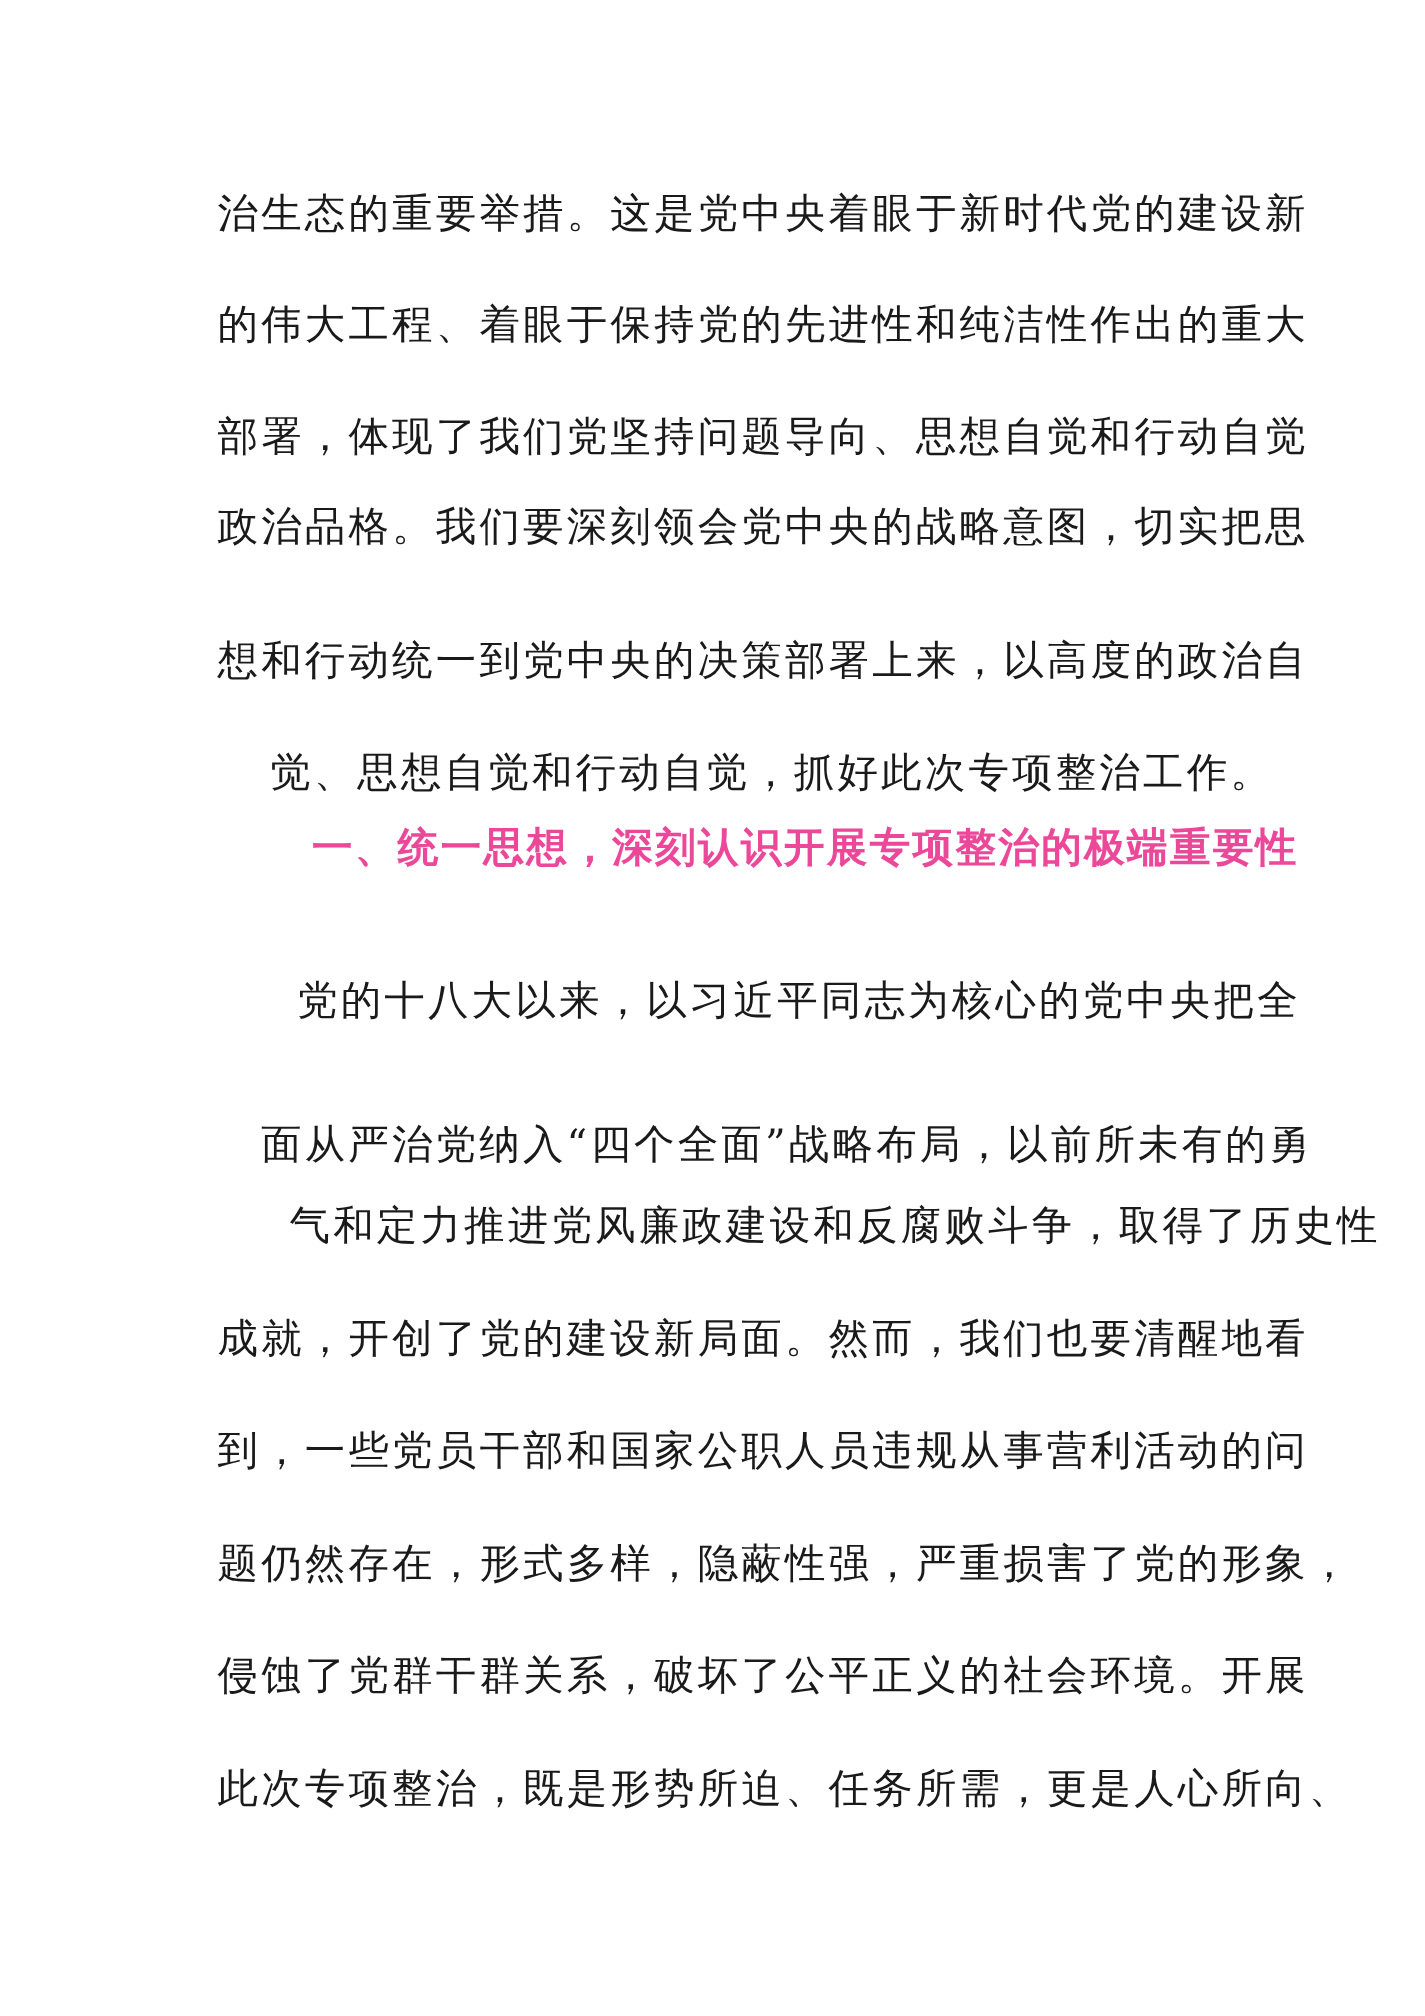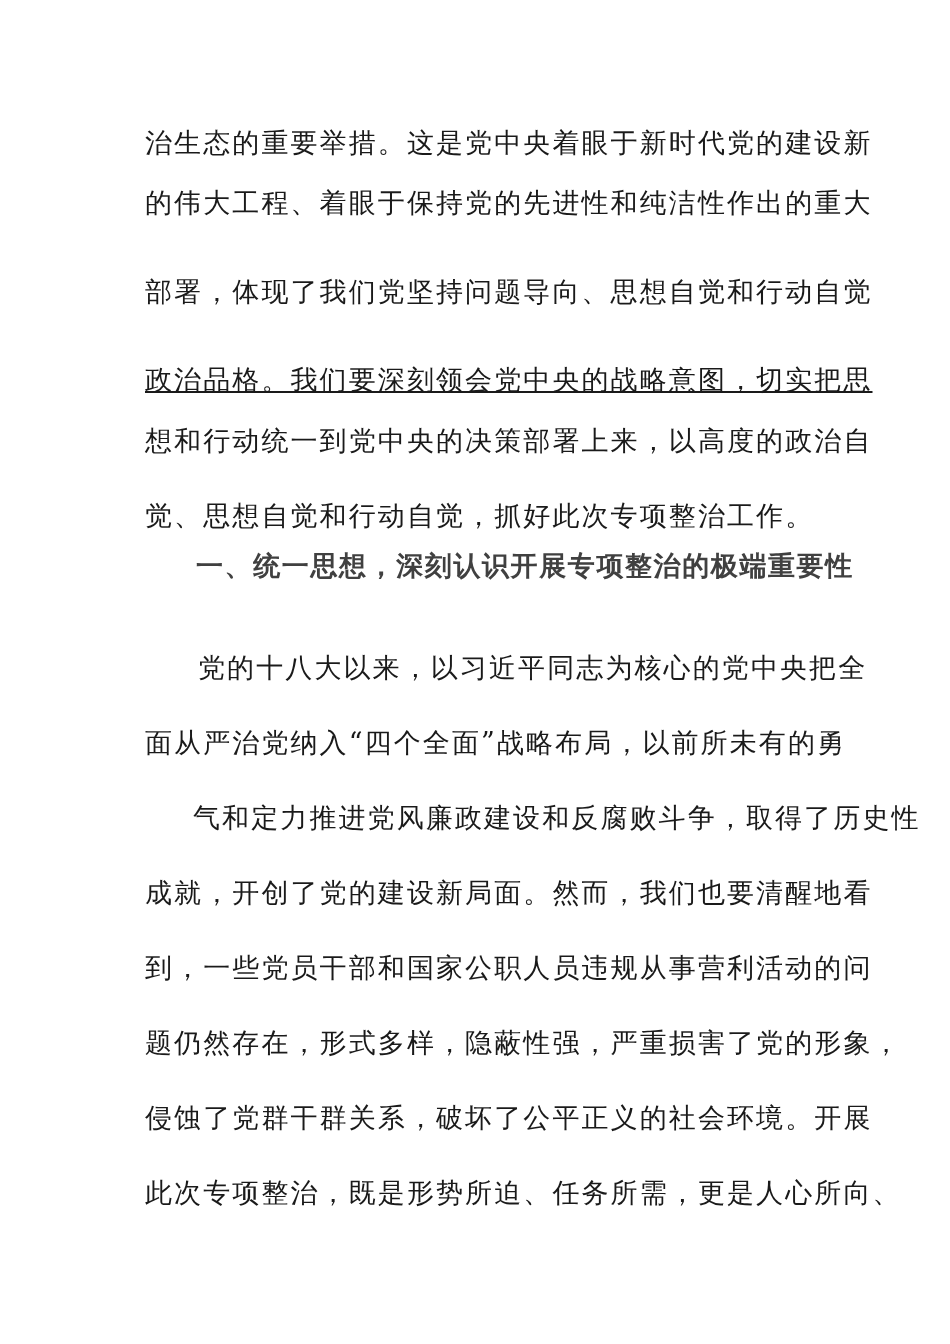--- a/index.html
+++ b/index.html
@@ -30,49 +30,49 @@
       font-size: 27px;
       line-height: 30px;
       letter-spacing: 2.1px;
       color: #1a1a1a;
     }
     .line.indent {
       left: 198px;
     }
     .heading {
       position: absolute;
-      left: 196px;
+      left: 208px;
       white-space: nowrap;
       font-size: 27px;
       line-height: 30px;
       letter-spacing: 1.6px;
       font-weight: bold;
-      color: #404040;
+      color: #ec4899;
       font-family: "DejaVu Sans", "Liberation Sans", sans-serif;
     }
   </style>
 </head>
 <body>
 
 <div class="page">
 
   <div>
     <div class="line" style="top:128px;">治生态的重要举措。这是党中央着眼于新时代党的建设新</div>
-    <div class="line" style="top:188px;">的伟大工程、着眼于保持党的先进性和纯洁性作出的重大</div>
+    <div class="line" style="top:202px;">的伟大工程、着眼于保持党的先进性和纯洁性作出的重大</div>
     <div class="line" style="top:277px;">部署，体现了我们党坚持问题导向、思想自觉和行动自觉</div>
-    <div class="line" style="top:365px;text-decoration:underline;">政治品格。我们要深刻领会党中央的战略意图，切实把思</div>
+    <div class="line" style="top:337px;">政治品格。我们要深刻领会党中央的战略意图，切实把思</div>
     <div class="line" style="top:426px;text-align:right;">想和行动统一到党中央的决策部署上来，以高度的政治自</div>
-    <div class="line" style="top:501px;">觉、思想自觉和行动自觉，抓好此次专项整治工作。</div>
+    <div class="line" style="top:501px;margin-left:35px;">觉、思想自觉和行动自觉，抓好此次专项整治工作。</div>
   </div>
 
   <div class="heading" style="top:551px;">一、统一思想，深刻认识开展专项整治的极端重要性</div>
 
   <div>
     <div class="line indent" style="top:653px;">党的十八大以来，以习近平同志为核心的党中央把全</div>
-    <div class="line" style="top:728px;">面从严治党纳入“四个全面”战略布局，以前所未有的勇</div>
+    <div class="line" style="top:749px;margin-left:29px;">面从严治党纳入“四个全面”战略布局，以前所未有的勇</div>
     <div class="line" style="top:803px;margin-left:48px;">气和定力推进党风廉政建设和反腐败斗争，取得了历史性</div>
     <div class="line" style="top:878px;">成就，开创了党的建设新局面。然而，我们也要清醒地看</div>
     <div class="line" style="top:953px;">到，一些党员干部和国家公职人员违规从事营利活动的问</div>
     <div class="line" style="top:1028px;">题仍然存在，形式多样，隐蔽性强，严重损害了党的形象，</div>
     <div class="line" style="top:1103px;">侵蚀了党群干群关系，破坏了公平正义的社会环境。开展</div>
     <div class="line" style="top:1178px;">此次专项整治，既是形势所迫、任务所需，更是人心所向、</div>
   </div>
 
 </div>
 

